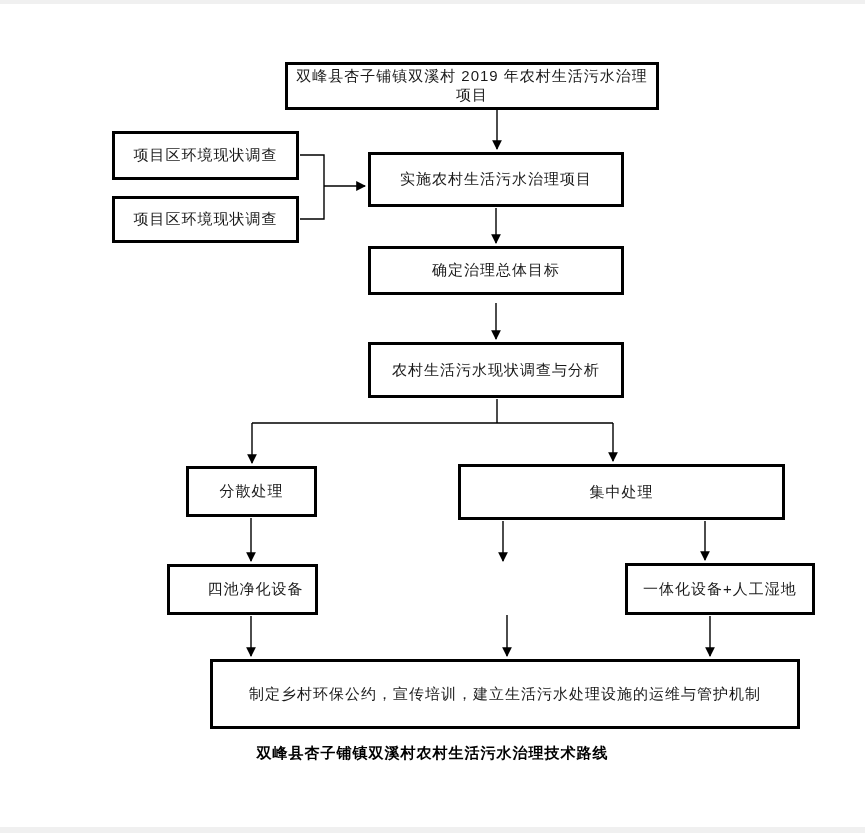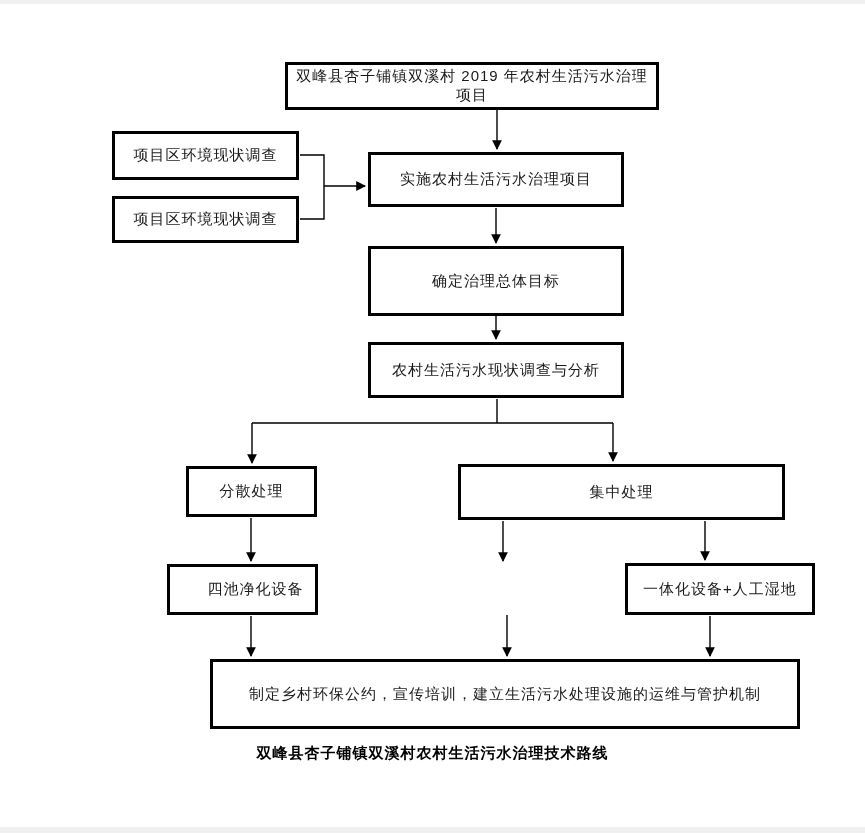--- a/index.html
+++ b/index.html
@@ -43,21 +43,21 @@
     font-size: 15px;
     letter-spacing: 1px;
     line-height: 1.25;
     padding: 2px 6px;
   }
   
   #node-project-title        { left: 285px; top: 62px;  width: 374px; height: 48px; }
   #node-env-survey           { left: 112px; top: 131px; width: 187px; height: 49px; }
   #node-treatment-survey     { left: 112px; top: 196px; width: 187px; height: 47px; }
   #node-status-analysis      { left: 368px; top: 152px; width: 256px; height: 55px; }
-  #node-overall-goal         { left: 368px; top: 246px; width: 256px; height: 70px; }
+  #node-overall-goal         { left: 368px; top: 246px; width: 256px; height: 49px; }
   #node-implement-project    { left: 368px; top: 342px; width: 256px; height: 56px; }
   #node-dispersed-treatment  { left: 186px; top: 466px; width: 131px; height: 51px; }
   #node-centralized-treatment{ left: 450px; top: 464px; width: 327px; height: 56px; margin-left: 8px; }
   #node-four-pond-equipment  { left: 167px; top: 564px; width: 151px; height: 51px; padding-left: 32px; }
   #node-anaerobic-wetland    { left: 422px; top: 564px; width: 170px; height: 50px; }
   #node-integrated-wetland   { left: 625px; top: 563px; width: 190px; height: 52px; }
   #node-maintenance-mechanism{ left: 210px; top: 659px; width: 590px; height: 70px; font-size: 15px; }
   #diagram-caption {
     position: absolute;
     left: 0;

